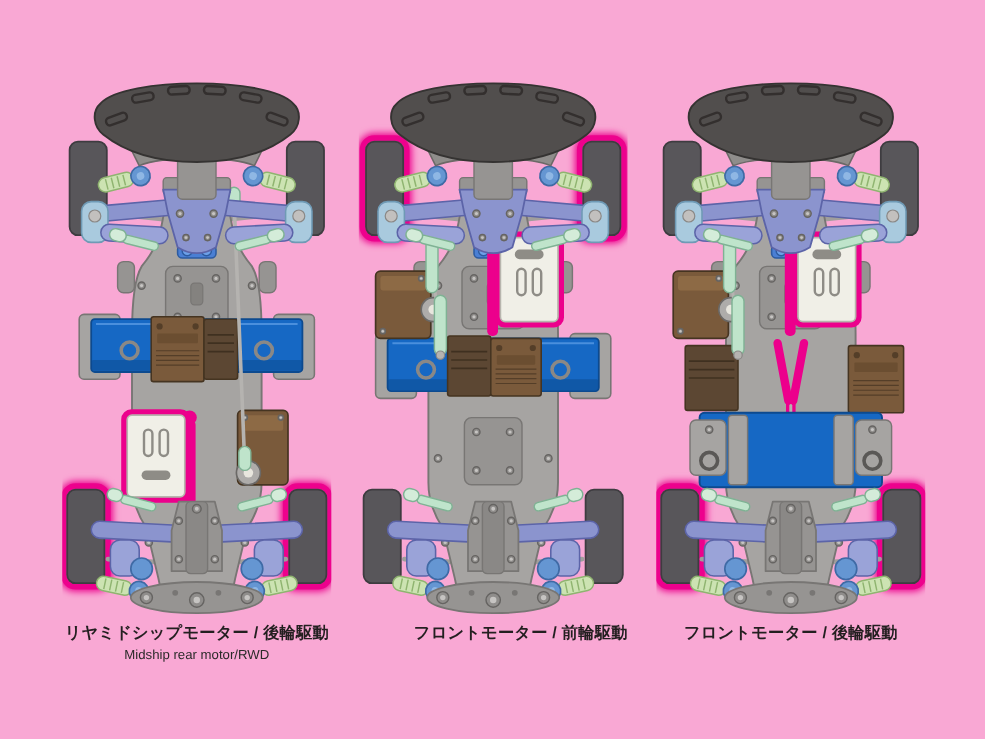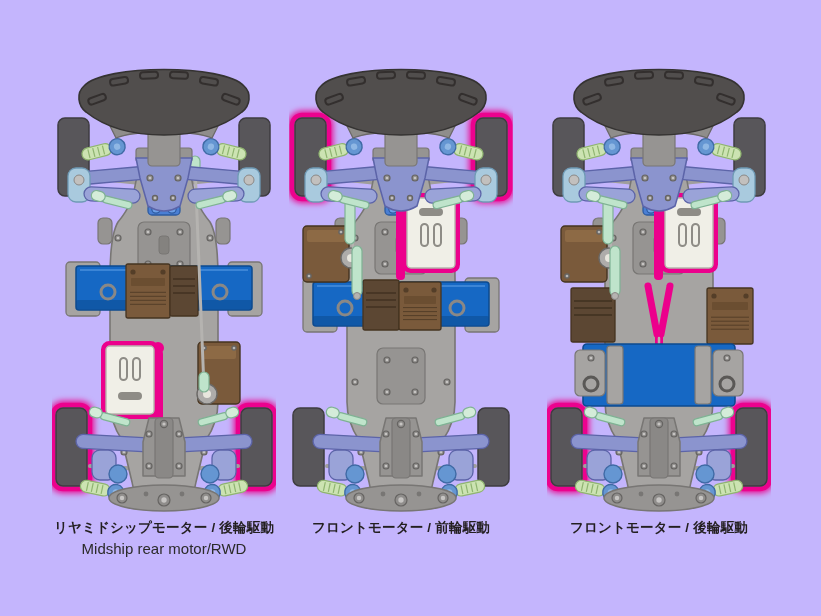--- a/index.html
+++ b/index.html
@@ -1,23 +1,23 @@
 <!DOCTYPE html>
 <html><head>
 <meta charset="utf-8">
 <style>
   html,body{margin:0;padding:0;background:#ffffff;}
-  .board{position:relative;width:821px;height:616px;background:#c4b5fd;overflow:hidden;
+  .board{position:relative;width:821px;height:616px;background:#f9a8d4;overflow:hidden;
          font-family:"Liberation Sans",sans-serif;}
   .variant{position:absolute;top:52px;width:224px;text-align:center;}
   .variant .svg-slot{width:224px;height:466px;}
   figure{margin:0;}
   figcaption{margin-top:2px;}
   .lbl-jp{font-weight:700;font-size:13.5px;line-height:1.15;color:#231f20;letter-spacing:.2px;}
-  .lbl-en{font-size:15px;margin-top:4px;color:#2b2a29;}
+  .lbl-en{font-size:11px;margin-top:4px;color:#2b2a29;}
 </style>
 </head>
 <body>
 
 <div class="board">
 
   <figure class="variant" style="left:52px;">
     <div class="svg-slot" id="slot-0"><svg viewBox="0 0 224 466" width="224" height="466">
           <defs>
             <filter id="glow0" x="-50%" y="-50%" width="200%" height="200%">
@@ -274,21 +274,21 @@
               </g>
             </g>
           </g>
         </svg></div>
     <figcaption>
       <div class="lbl-jp">リヤミドシップモーター / 後輪駆動</div>
       <div class="lbl-en">Midship rear motor/RWD</div>
     </figcaption>
   </figure>
 
-  <figure class="variant" style="left:289px;">
+  <figure class="variant" style="left:299px;text-align:right;">
     <div class="svg-slot" id="slot-1"><svg viewBox="0 0 224 466" width="224" height="466">
           <defs>
             <filter id="glow1" x="-50%" y="-50%" width="200%" height="200%">
               <feGaussianBlur stdDeviation="3"></feGaussianBlur>
             </filter>
           </defs>
           <g>
             <g>
               <rect x="3" y="63" width="37" height="84" rx="10" fill="none" stroke="#ec008c" stroke-width="8" filter="url(#glow1)"></rect>
               <rect x="3" y="63" width="37" height="84" rx="10" fill="none" stroke="#ec008c" stroke-width="4.5" opacity="0.95"></rect>

